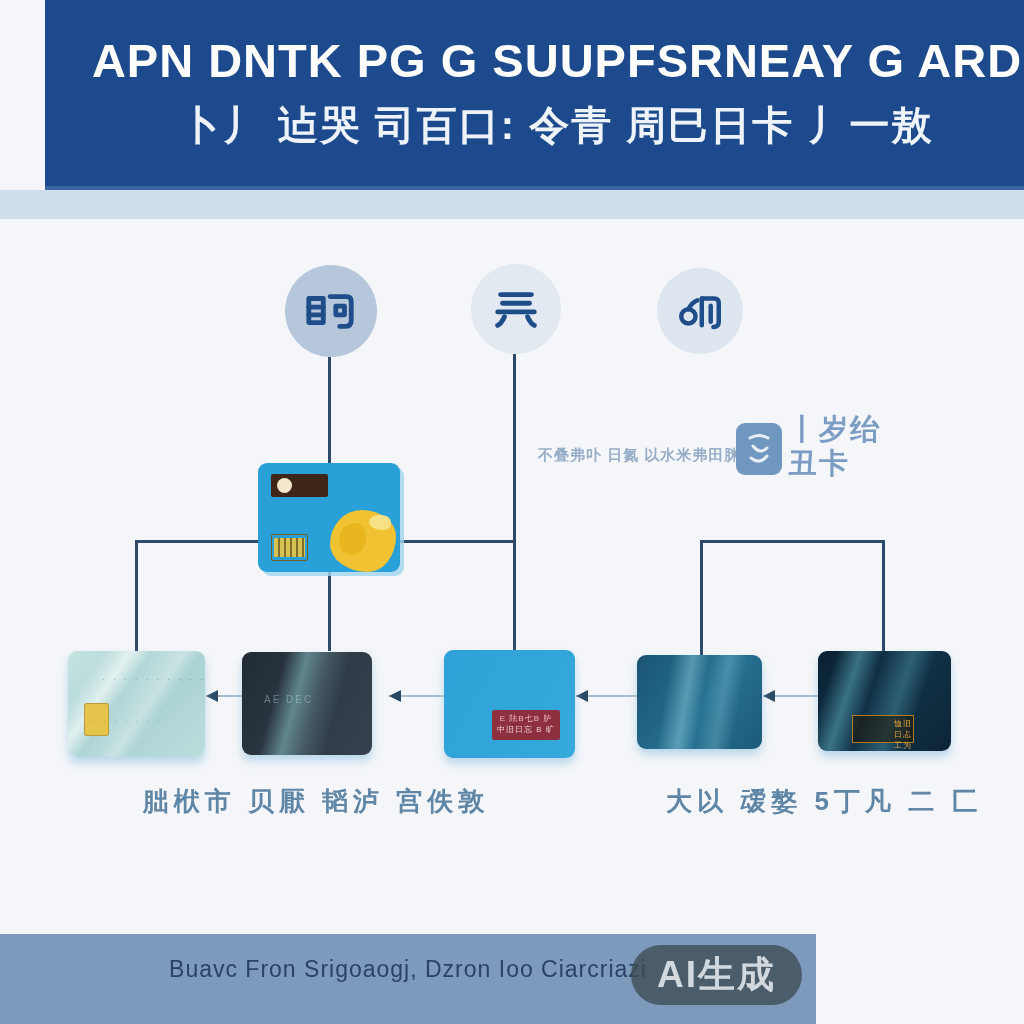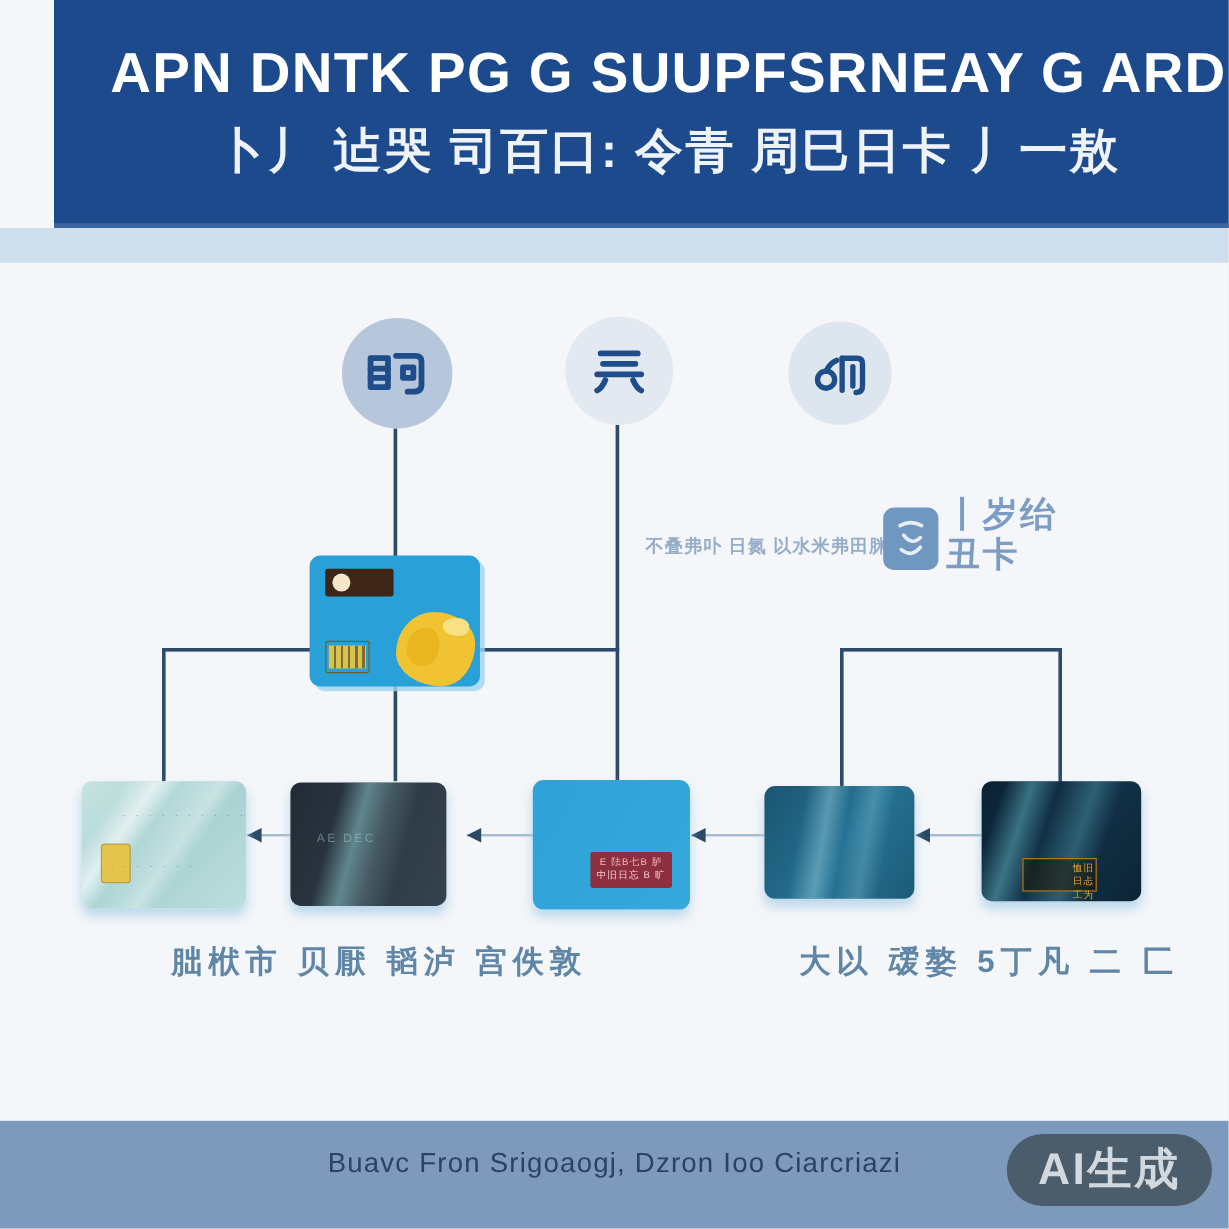--- a/index.html
+++ b/index.html
@@ -88,21 +88,21 @@
   .conn1{left:206px;width:52px;} .conn2{left:389px;width:55px;}
   .conn3{left:576px;width:61px;} .conn4{left:763px;width:55px;}
 
   
   .caption{position:absolute;top:784px;text-align:center;color:var(--caption,#5f86a6);
            font-size:26px;font-weight:600;letter-spacing:5px;z-index:3;white-space:nowrap;}
   .caption-left{left:116px;width:400px;}
   .caption-right{left:620px;width:300px;margin-left:46px;}
 
   
-  .footer{position:absolute;left:0;top:934px;width:1024px;height:90px;background:var(--footer-bg,#7d99bb);}
+  .footer{position:absolute;left:0;top:934px;width:816px;height:90px;background:var(--footer-bg,#7d99bb);}
   .footer-text{position:absolute;left:0;right:0;top:22px;text-align:center;font-size:23px;
                color:var(--footer-text,#2c4166);letter-spacing:1px;}
   .badge{position:absolute;right:14px;top:11px;padding:5px 26px;background:rgba(62,76,86,.8);
          border-radius:30px;color:#d2d9de;font-size:37px;font-weight:600;letter-spacing:2px;}
 </style>
 </head>
 <body>
 
 <div class="stage">
 

